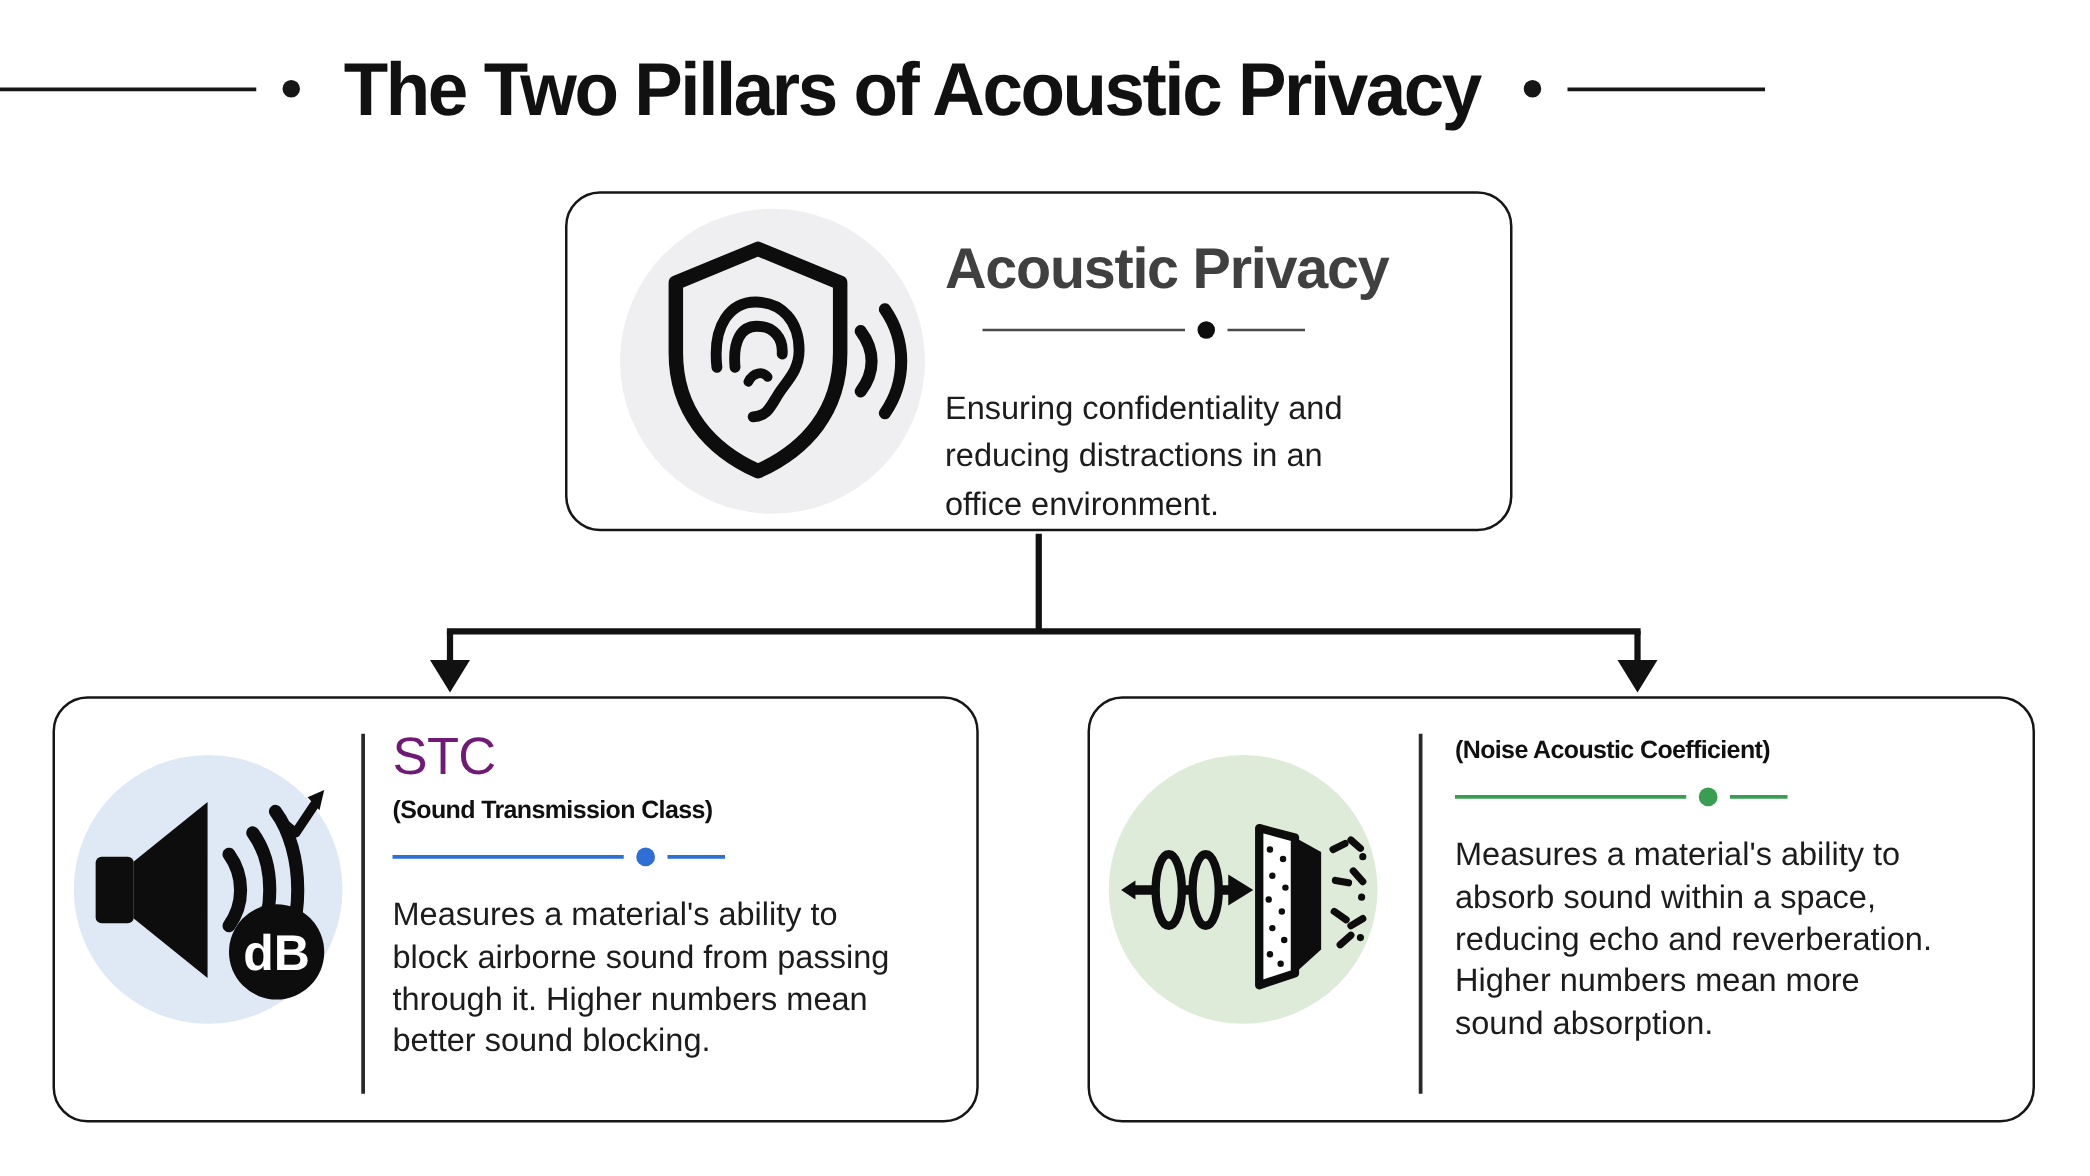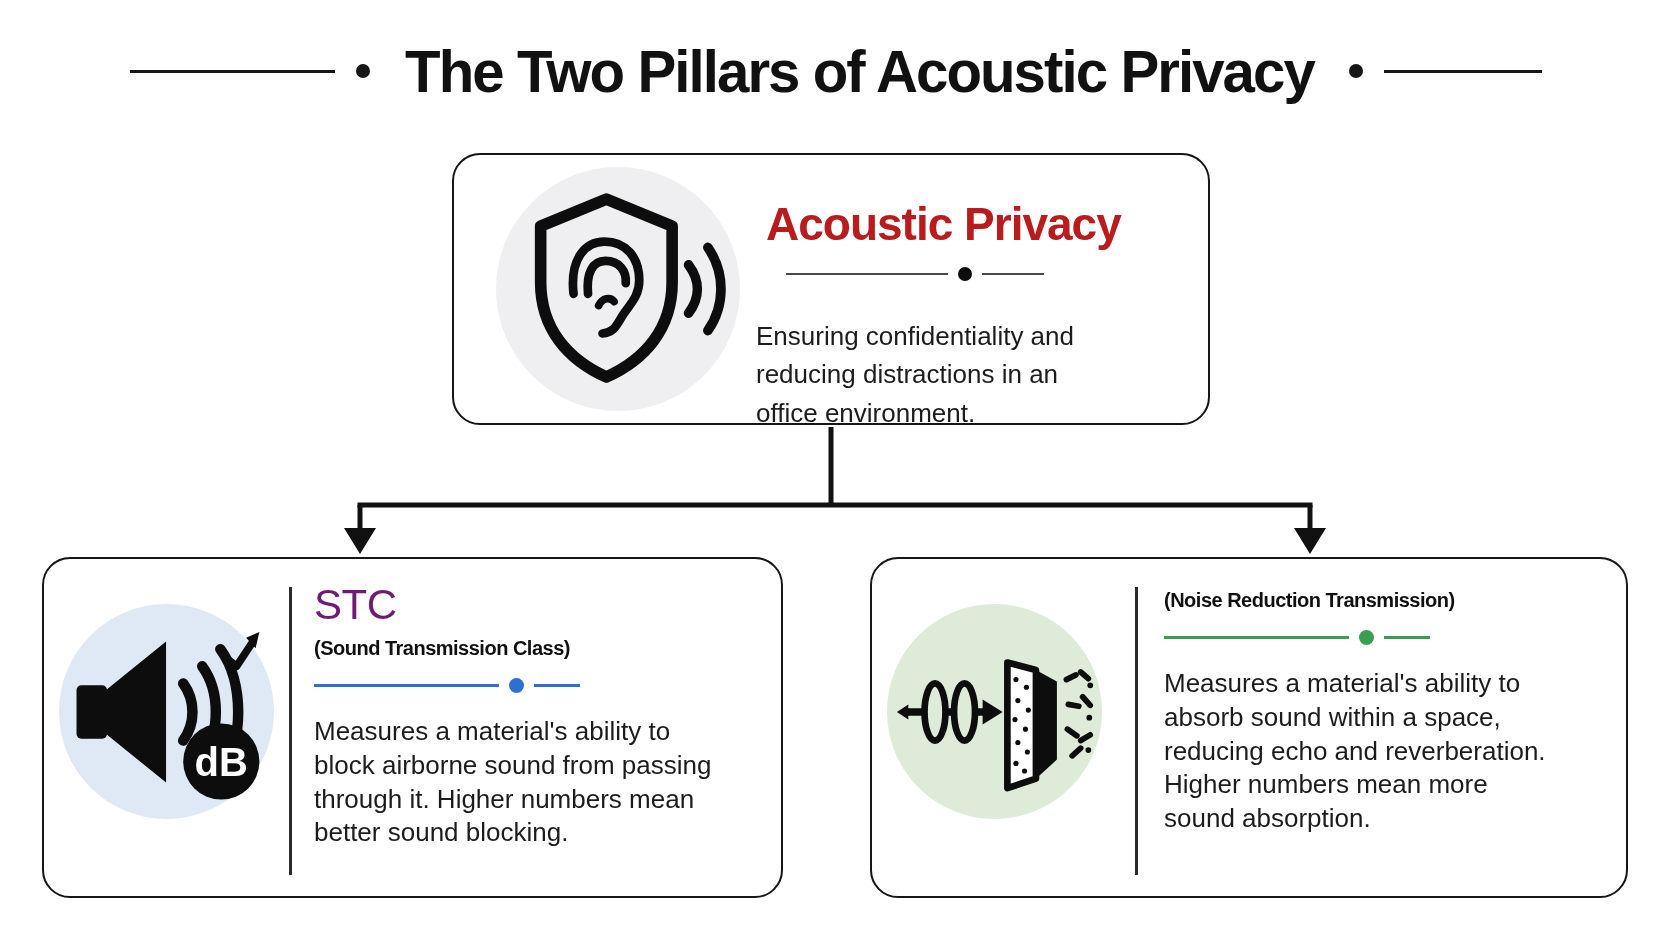--- a/index.html
+++ b/index.html
@@ -3,21 +3,21 @@
 <meta charset="utf-8">
 <style>
   html,body{margin:0;padding:0;background:#fff;}
   #canvas{
     position:relative;width:1672px;height:941px;background:#ffffff;overflow:hidden;
     font-family:"Liberation Sans","DejaVu Sans",sans-serif;color:#141414;
   }
   
   .header{
     position:absolute;top:26px;left:0;width:100%;height:90px;
-    display:flex;align-items:center;justify-content:center;gap:21px;
+    display:flex;align-items:center;gap:21px;
   }
   .hline{height:3px;background:#161616;}
   .hline.left{width:205px;}
   .hline.right{width:158px;}
   .hdot{width:14px;height:14px;border-radius:50%;background:#161616;flex:none;}
   h1{
     margin:0;font-size:60px;font-weight:700;letter-spacing:-2px;color:#111;
     transform:scaleX(.97);white-space:nowrap;
   }
   
@@ -31,21 +31,21 @@
 
   .icon-circle{
     position:absolute;border-radius:50%;background:var(--iconbg,#efeff0);
     display:flex;align-items:center;justify-content:center;
   }
   .card.root .icon-circle{left:42px;top:12px;width:244px;height:244px;}
   .card.pillar .icon-circle{left:15px;top:45px;width:215px;height:215px;}
 
   .card-text{position:absolute;}
   .card.root .card-text{left:302px;top:32px;width:430px;}
-  h2.card-title{margin:10px;font-size:46px;font-weight:700;letter-spacing:-1px;color:#b91c1c;}
+  h2.card-title{margin:0;font-size:46px;font-weight:700;letter-spacing:-1px;color:#404040;}
   h2.abbr{margin:0;font-size:42px;font-weight:400;letter-spacing:-.5px;color:#701a75;}
   h3.fullname{margin:8px 0 0 0;font-size:20px;font-weight:700;letter-spacing:-.5px;color:#101010;white-space:nowrap;}
   p.desc{
     margin:22px 0 0 0;font-size:26px;line-height:1.3;color:#1c1c1c;
     white-space:pre-line;
   }
   .card.root p.desc{line-height:1.48;margin-top:36px;}
 
   .divider{display:flex;align-items:center;margin-top:18px;}
   .dl{height:3px;background:var(--accent,#454545);}
@@ -175,21 +175,21 @@
         </g>
         <g fill="#0d0d0d">
           <circle cx="205" cy="72" r="3"></circle>
             <circle cx="204" cy="106" r="3"></circle>
             <circle cx="203" cy="140" r="3"></circle>
         </g>
       </svg>
     </div>
     <div class="vline"></div>
     <div class="pillar-text">
-      <h3 class="fullname">(Noise Reduction Transmission)</h3>
+      <h3 class="fullname">(Noise Acoustic Coefficient)</h3>
       <div class="divider">
         <span class="dl long"></span>
         <span class="ddot"></span>
         <span class="dl short"></span>
       </div>
       <p class="desc">Measures a material's ability to
 absorb sound within a space,
 reducing echo and reverberation.
 Higher numbers mean more
 sound absorption.</p>

